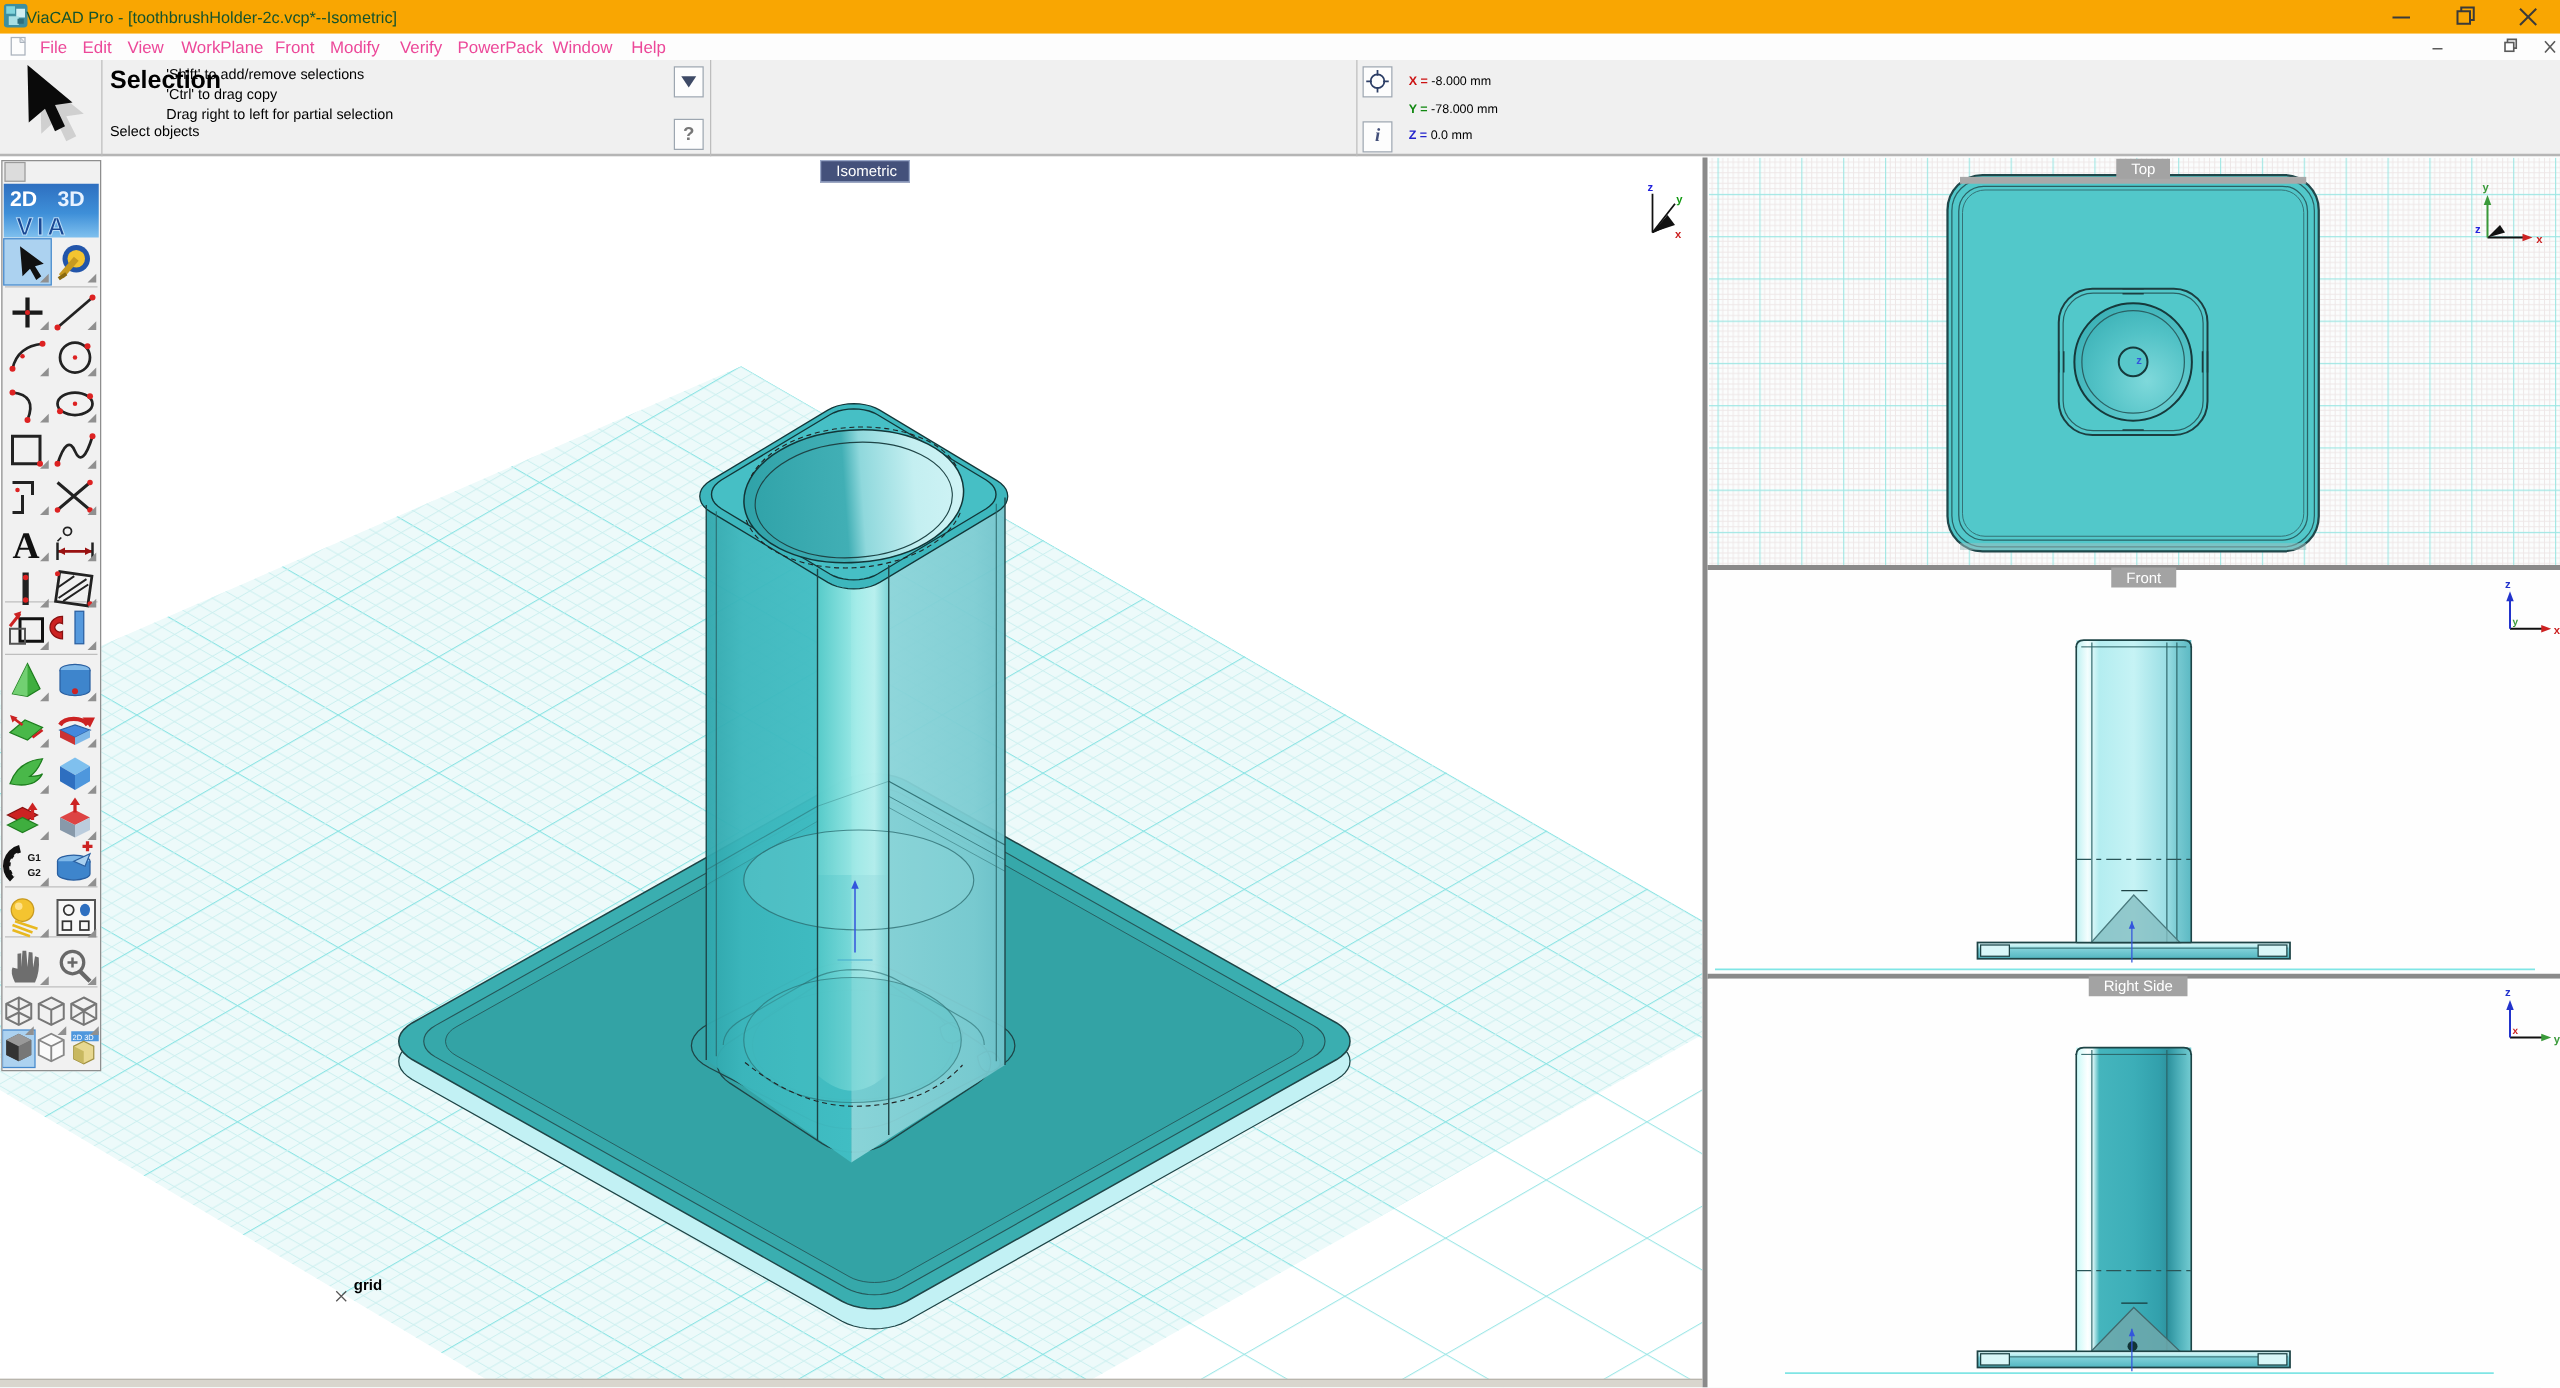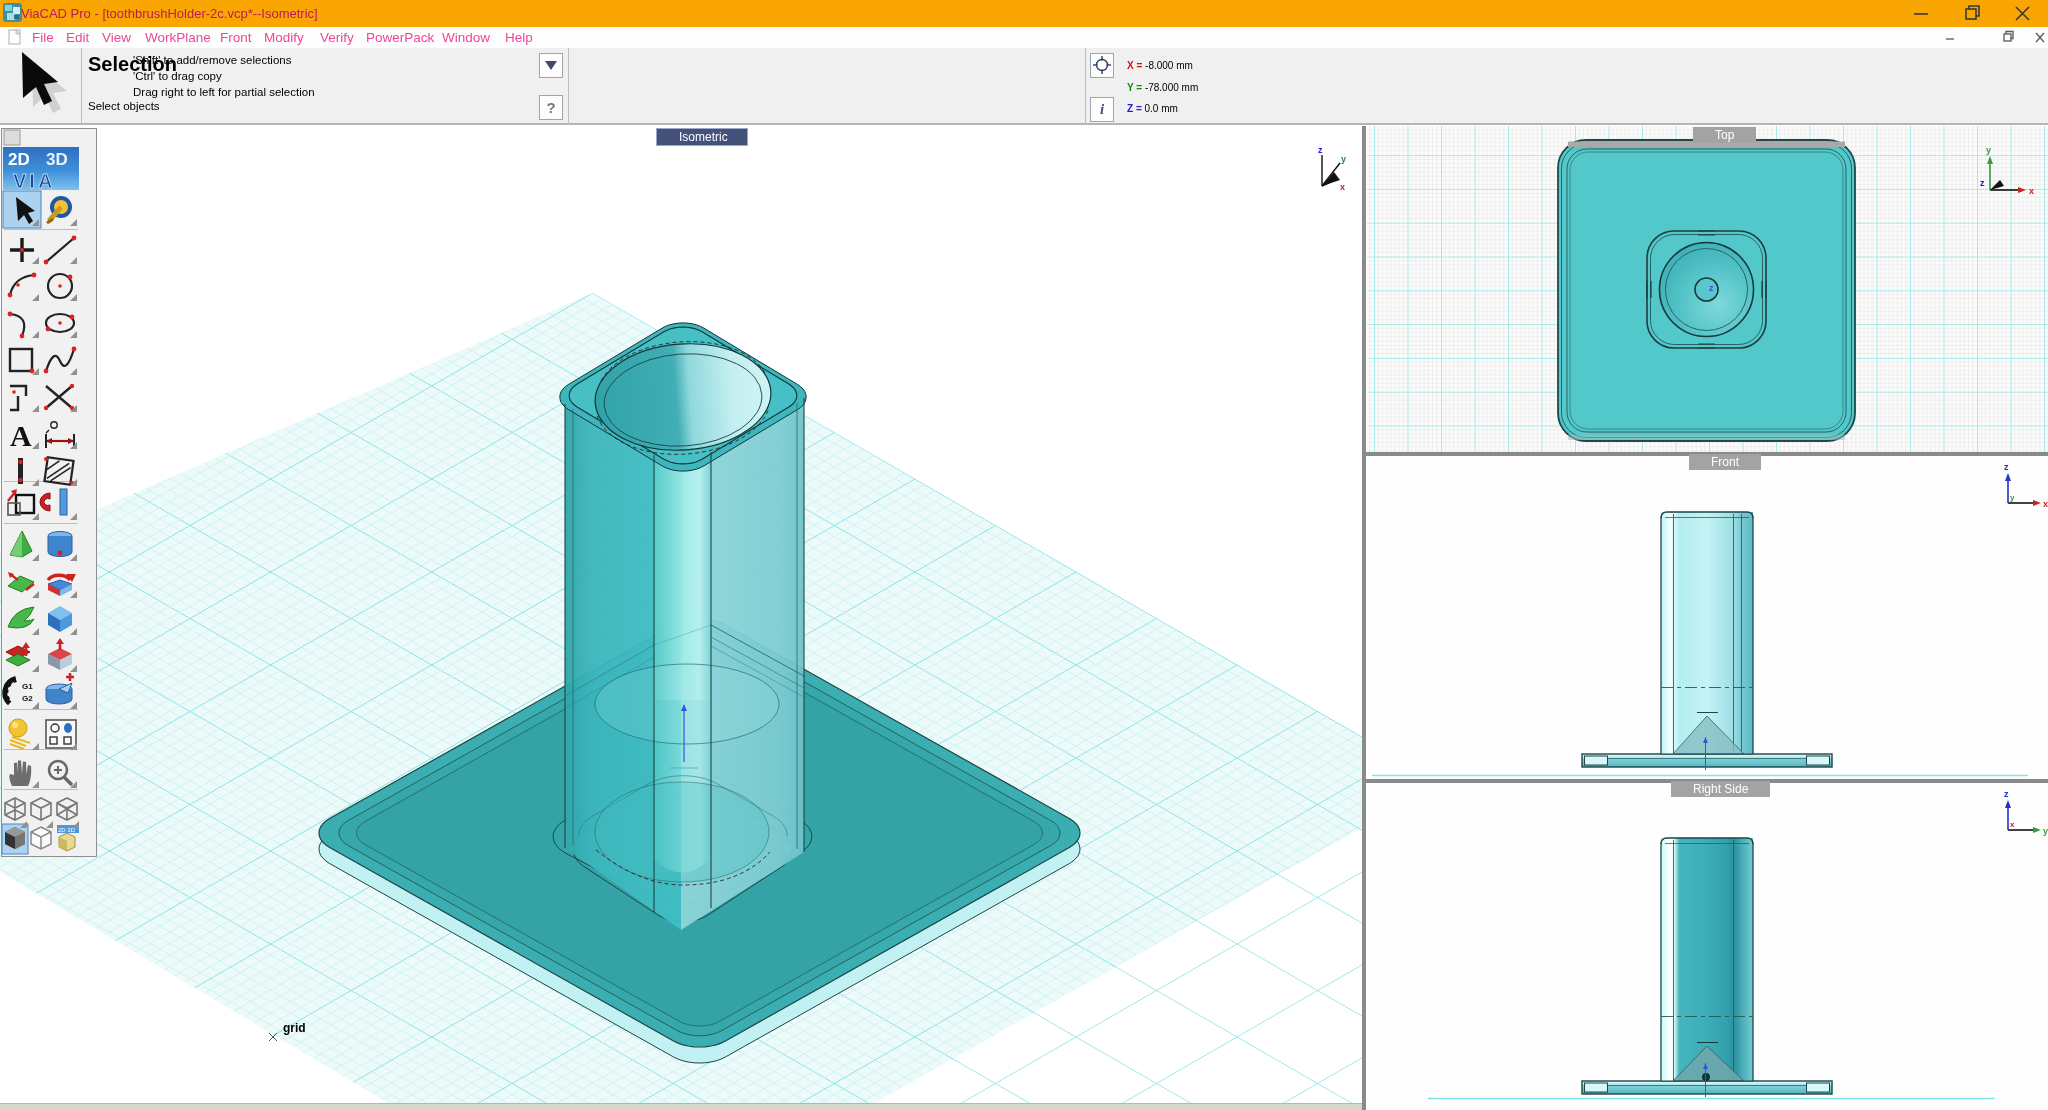--- a/index.html
+++ b/index.html
@@ -1,29 +1,29 @@
 <!DOCTYPE html>
 <html><head>
 <meta charset="utf-8">
 <style>
 html,body{margin:0;padding:0;}
 body{width:2048px;height:1110px;overflow:hidden;position:relative;font-family:"Liberation Sans",sans-serif;background:#fff;}
 .abs{position:absolute;}
 #titlebar{left:0;top:0;width:2048px;height:27px;background:#F9A602;}
-#titletext{left:21px;top:6px;font-size:13px;color:#be185d;}
+#titletext{left:21px;top:6px;font-size:13px;color:#14532d;}
 #menubar{left:0;top:27px;width:2048px;height:21px;background:#FDFDFD;}
 .mi{position:absolute;top:30px;font-size:13.5px;color:#ec4899;}
 #ribbon{left:0;top:48px;width:2048px;height:77px;background:#F0F0F0;border-bottom:2px solid #B5B5B5;box-sizing:border-box;}
 .vsep{position:absolute;width:1px;height:77px;background:#BDBDBD;}
 #selhead{left:88px;top:53px;font-size:20px;font-weight:bold;color:#000;}
 #selsub{left:88px;top:100px;font-size:11.5px;color:#000;}
 .tbtn{position:absolute;width:24px;height:25px;background:#FDFDFD;border:1px solid #9DA6B0;box-sizing:border-box;text-align:center;}
 #coords{left:1127px;top:55px;font-size:10px;color:#000;line-height:21.5px;white-space:pre;}
 #coords b{font-weight:bold;}
-.gridlabel{position:absolute;background:#A3A3A3;color:#fff;font-size:12px;text-align:center;padding:1px 22px;}
+.gridlabel{position:absolute;background:#A3A3A3;color:#fff;font-size:12px;text-align:center;padding:1px 12px;}
 </style>
 </head>
 <body>
 
 <div class="abs" id="titlebar"></div>
 <svg class="abs" style="left:3px;top:3px" width="20" height="20" viewBox="0 0 20 20">
     <rect x="0" y="0" width="19" height="19" rx="3" fill="#3E8FA0"></rect>
     <rect x="2" y="2" width="7" height="6" fill="#7FD4DC"></rect>
     <rect x="10" y="4" width="7" height="7" fill="#CFEFF2"></rect>
     <rect x="4" y="10" width="8" height="7" fill="#A8DFE4"></rect>
@@ -419,21 +419,21 @@
 <line x1="2008" y1="830" x2="2008" y2="804" stroke="#2233CC" stroke-width="1.6"></line>
 <polygon points="2008,800 2005,808 2011,808" fill="#2233CC"></polygon>
 <polygon points="2041,830 2033,827 2033,833" fill="#3A9A3A"></polygon>
 <text x="2004" y="797" font-size="9" fill="#2233CC" font-weight="bold">z</text>
 <text x="2043" y="834" font-size="9" fill="#3A9A3A" font-weight="bold">y</text>
 <text x="2010" y="827" font-size="8" fill="#CC2222" font-weight="bold">x</text>
 </g>
 </svg>
 </div>
 
-<div class="abs" id="toolbar" style="left:1px;top:128px;width:96px;height:729px;background:#F1F1F1;border:1px solid #8E8E8E;box-sizing:border-box;">
+<div class="abs" id="toolbar" style="left:1px;top:128px;width:80px;height:729px;background:#F1F1F1;border:1px solid #8E8E8E;box-sizing:border-box;">
 <svg width="78" height="727" viewBox="0 0 78 727">
 <defs>
 <linearGradient id="via" x1="0" y1="0" x2="0" y2="1">
           <stop offset="0" stop-color="#2E6FC0"></stop>
           <stop offset="0.55" stop-color="#3E8FD8"></stop>
           <stop offset="1" stop-color="#7FC0EE"></stop>
         </linearGradient>
 <linearGradient id="bluecube" x1="0" y1="0" x2="1" y2="1">
           <stop offset="0" stop-color="#55AAE8"></stop>
           <stop offset="1" stop-color="#1A5FAE"></stop>

